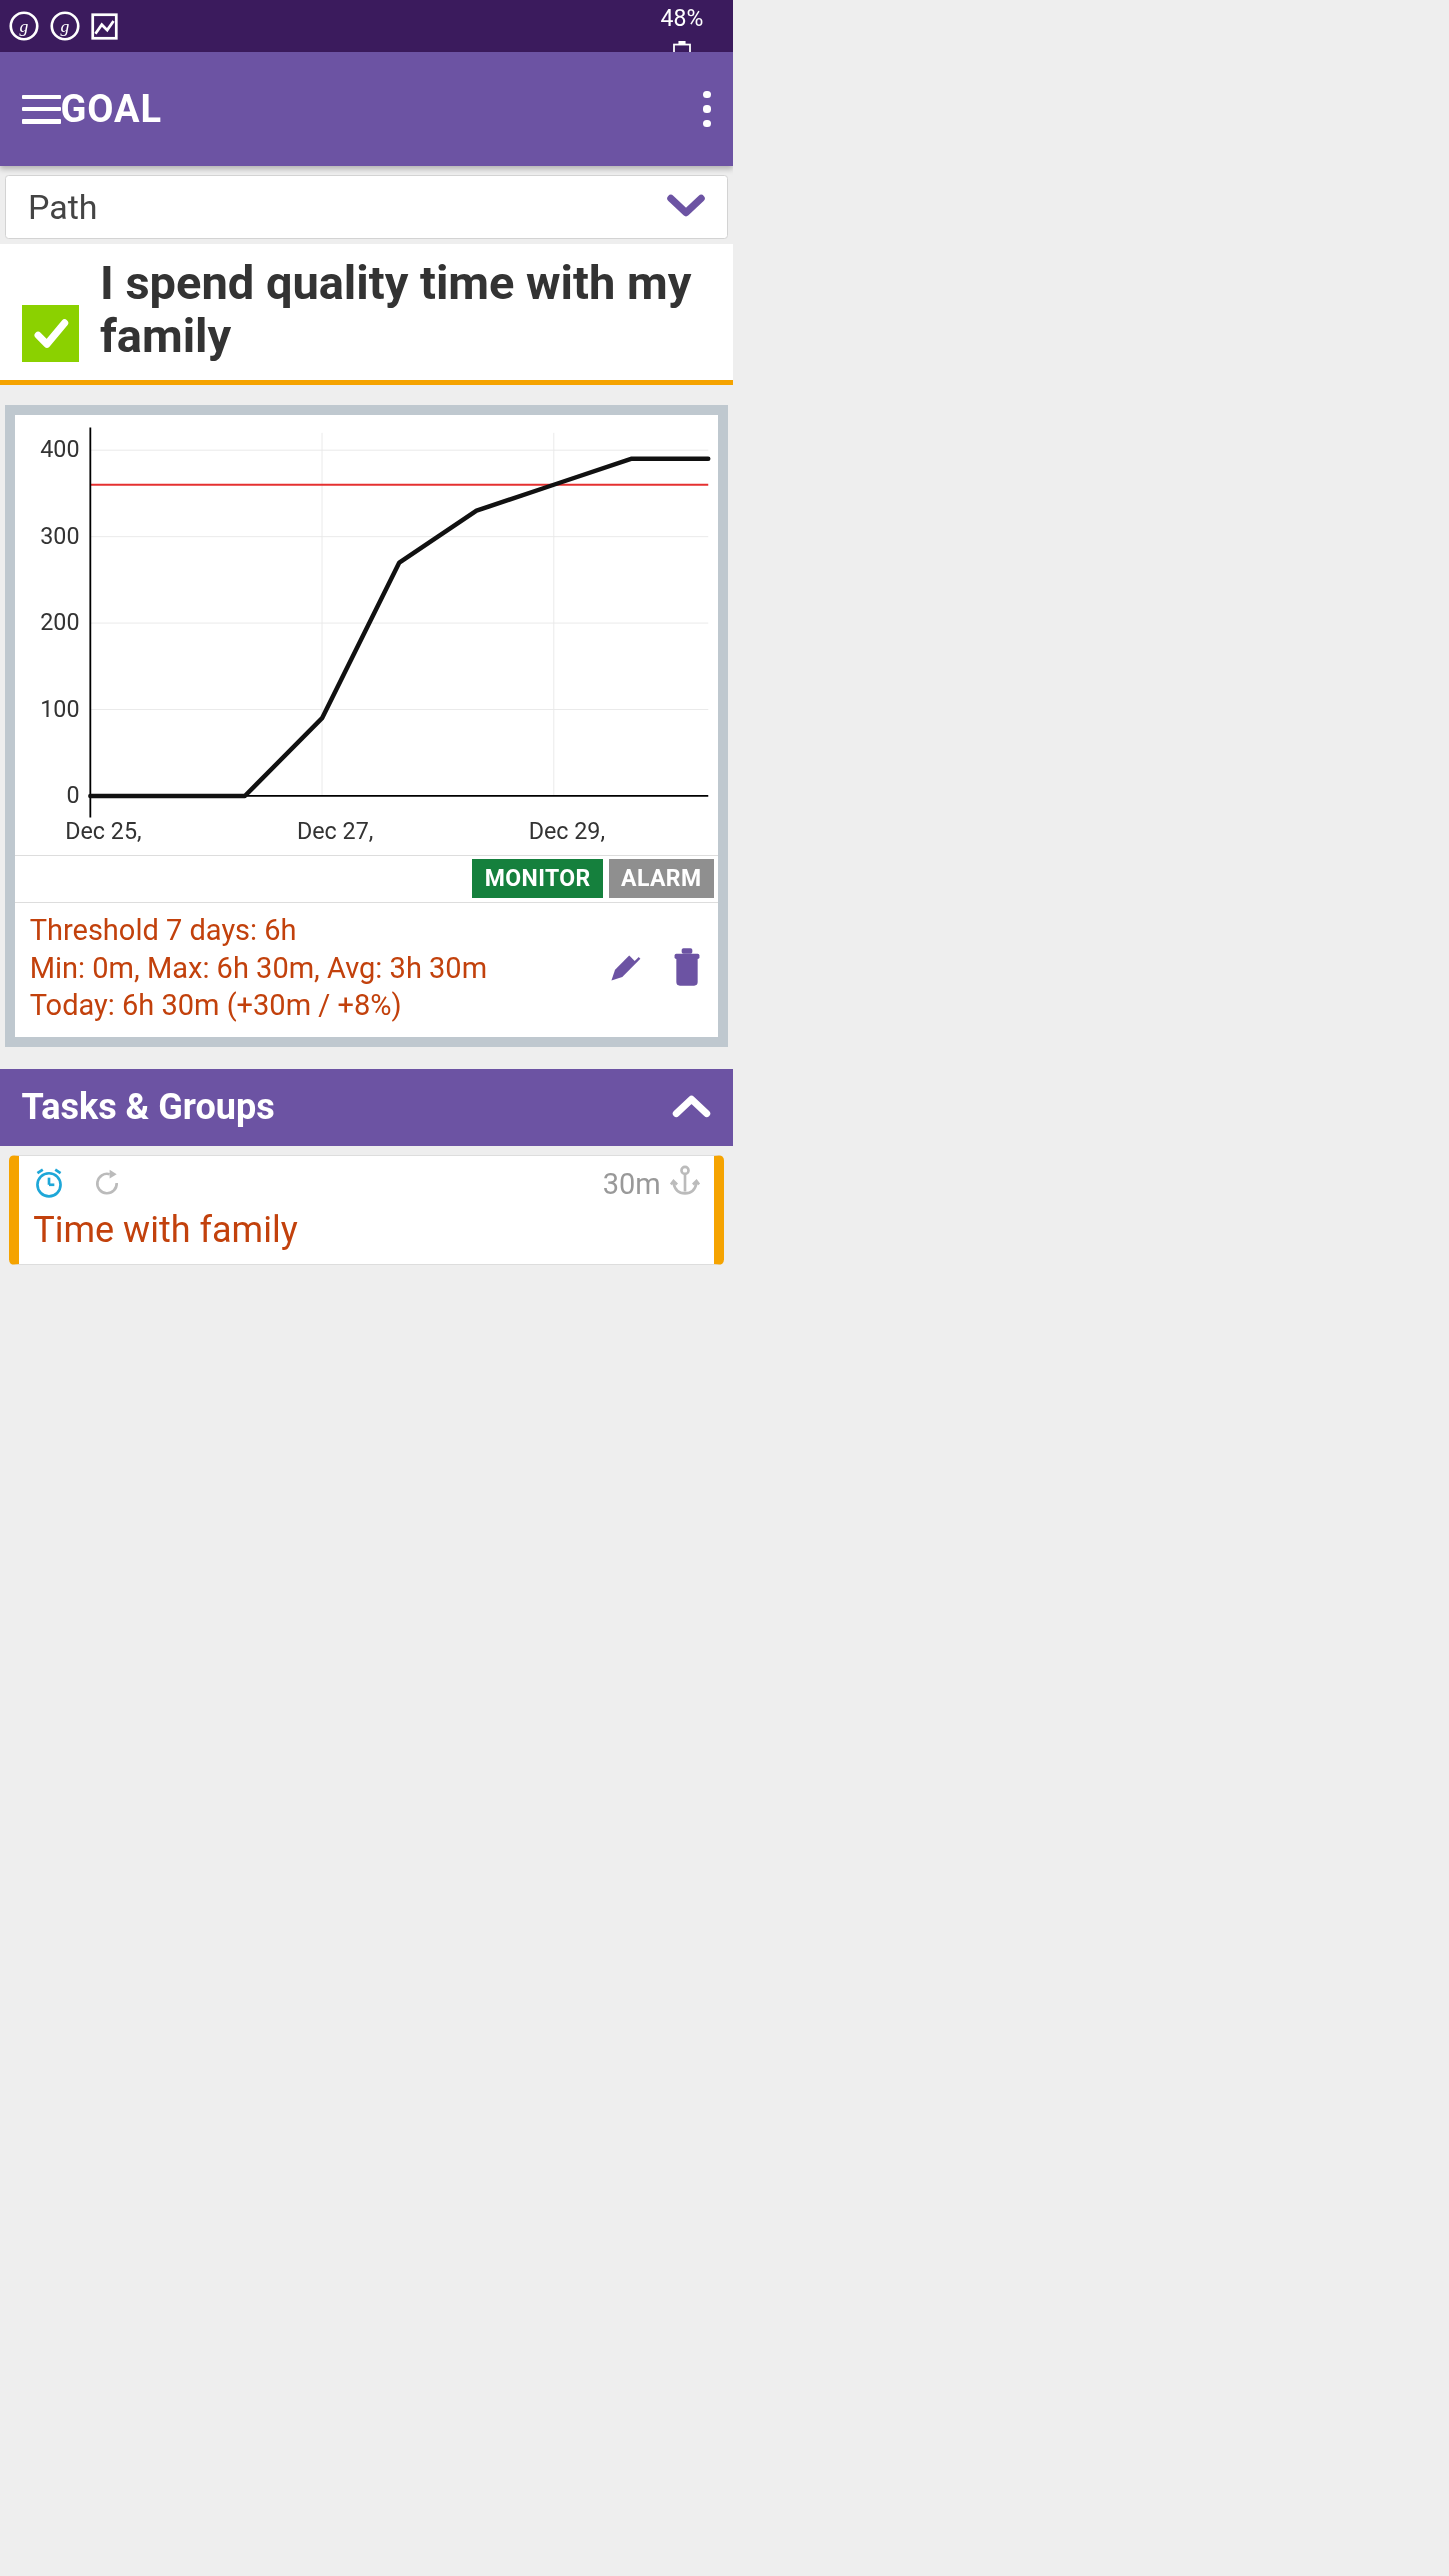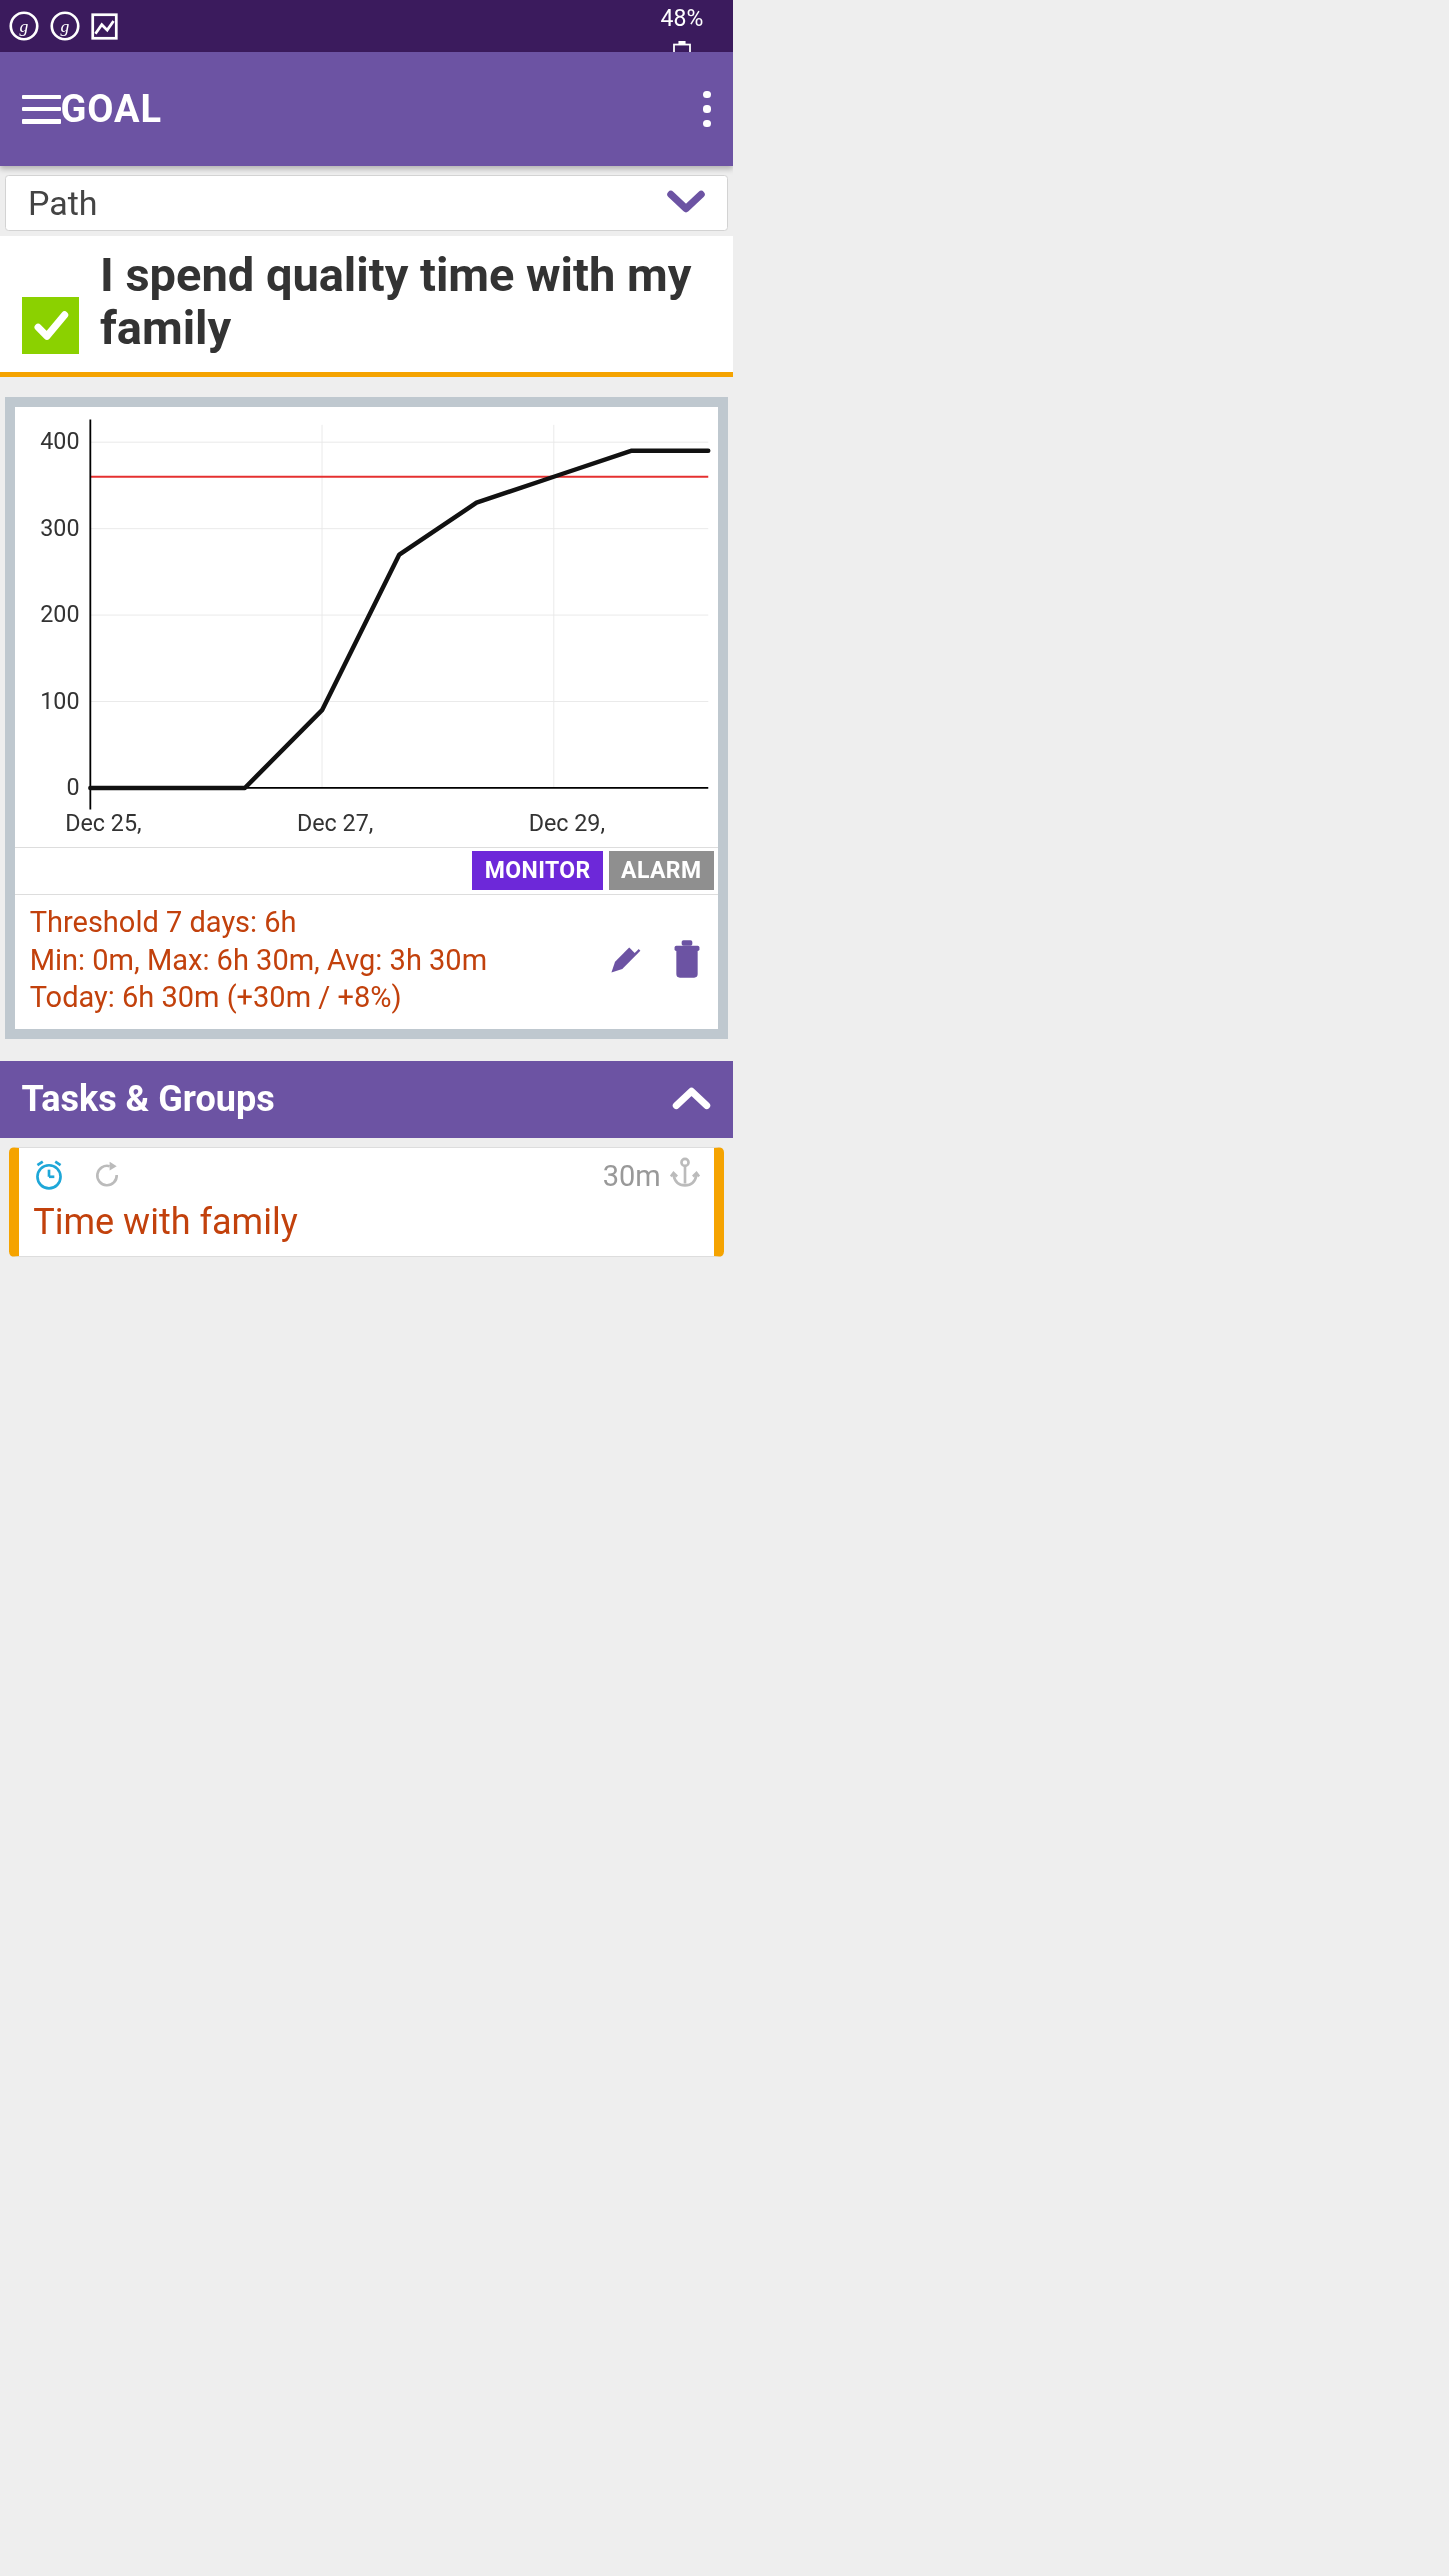--- a/index.html
+++ b/index.html
@@ -16,40 +16,40 @@
   
   .app-bar { height: 114px; background: #6c53a3; color: #fff; display: flex; align-items: center; padding: 0 21.5px; box-shadow: 0 3.6px 5.4px rgba(0,0,0,.25); position: relative; z-index: 2;}
   .app-bar .hamburger { width: 39px; height: 29px; display:flex; flex-direction:column; justify-content:space-between; }
   .app-bar .hamburger span { height:4.5px; background:#fff; border-radius:0.9px; }
   .app-bar .title { font-size: 38px; font-weight: 700; letter-spacing: 0.9px; }
   .app-bar .dots { margin-left:auto; width: 9px; display:flex; flex-direction:column; gap:7.2px; align-items:center;}
   .app-bar .dots span { width:7.2px; height:7.2px; background:#fff; border-radius:50%; }
 
   
   .path-row { padding: 9px 5.4px 5.4px 5.4px; background:#eee; }
-  .path-select { background:#fff; border:0.9px solid #d3d3d3; border-radius:3.6px; height:56px; display:flex; align-items:center; padding:0 21.5px; }
+  .path-select { background:#fff; border:0.9px solid #d3d3d3; border-radius:3.6px; height:64px; display:flex; align-items:center; padding:0 21.5px; }
   .path-select .label { font-size: 34px; color:#444; }
   .path-select .chev { margin-left:auto; }
 
   
   .goal-row { background:#fff; padding: 12.5px 21.5px 18px 21.5px; display:flex; gap:21.5px; align-items:flex-end; border-bottom: 5.4px solid #f5a300; }
   .goal-check { width:57px; height:57px; background:#8bd100; display:flex; align-items:center; justify-content:center; flex-shrink:0; margin-top:5.4px;}
   .goal-title { font-size: 47px; font-weight:700; color:#333; line-height:1.12; }
 
   
   .chart-card-wrap { padding: 19.7px 5.4px 5.4px 5.4px; }
   .chart-card { background:#fff; border:10.7px solid #bfc8cf; }
   .chart-area { position:relative; height: 440px; }
   svg.chart-svg { width:100%; height:100%; display:block; }
   .y-tick-label { font-size: 26px; fill:#333; text-anchor:end; }
   .x-tick-label { font-size: 26px; fill:#333; text-anchor:start; }
 
   .chart-btn-row { border-top:0.9px solid #ddd; border-bottom:0.9px solid #ddd; height:48px; display:flex; justify-content:flex-end; gap:5.4px; padding-right:3.6px; align-items:center;}
   .chip { height:39px; padding:0 12.5px; display:flex; align-items:center; font-size:23px; font-weight:700; color:#fff; letter-spacing:0.4px; }
-  .chip.green { background:#6d28d9; }
+  .chip.green { background:#15803d; }
   .chip.grey { background:#8f8f8f; }
 
   .chart-stats { padding: 9px 14.3px 12.5px 14.3px; display:flex; align-items:center; }
   .chart-stats .txt { font-size:29px; color:#c2410c; line-height:1.3; }
   .chart-stats .actions { margin-left:auto; display:flex; gap:27px; align-items:center; }
 
   
   .section-head { background:#6c53a3; color:#fff; height:77px; display:flex; align-items:center; padding:0 21.5px; margin-top:16px;}
   .section-head .label { font-size:36px; font-weight:700; }
   .section-head .chev { margin-left:auto; }

